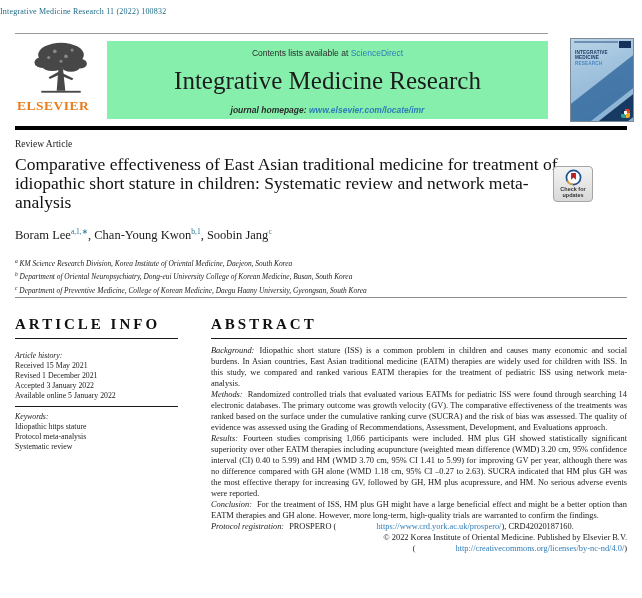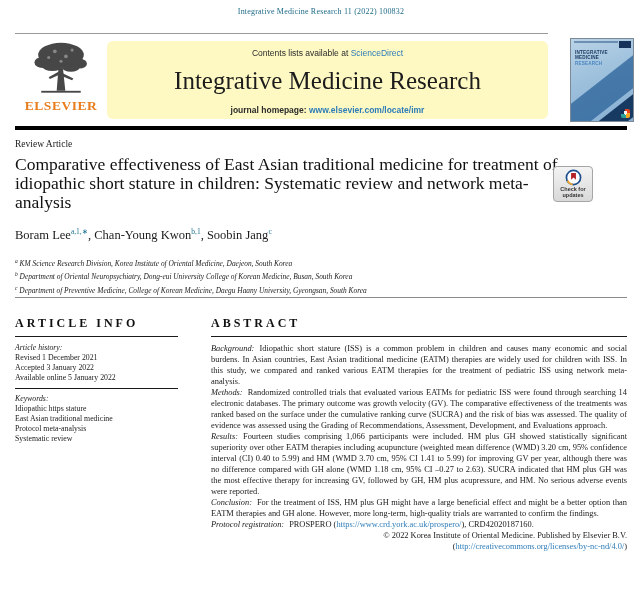--- a/index.html
+++ b/index.html
@@ -1,37 +1,37 @@
 <!DOCTYPE html>
 <html><head>
 <meta charset="utf-8">
 <style>
   * { margin:0; padding:0; box-sizing:border-box; }
   html,body { width:642px; height:598px; background:#fff; overflow:hidden; }
   body { position:relative; font-family:"Liberation Serif", serif; color:#1a1a1a; }
   a { text-decoration:none; }
 
-  .citation { position:absolute; top:7px; left:0; width:642px; text-align:center;
+  .citation { position:absolute; top:7px; left:0; width:642px; 
               font-size:8px; color:#1d6a85; letter-spacing:.2px; }
 
   
   .banner { position:absolute; left:15px; top:33px; width:612px; height:97px; }
   .banner-topline { position:absolute; left:0; top:0; width:533px; border-top:1px solid #9a9a9a; }
-  .logo-block { position:absolute; left:2px; top:6px; width:88px; text-align:center; }
+  .logo-block { position:absolute; left:2px; top:6px; width:88px; }
   .logo-tree { display:block; margin:0 auto; }
   .logo-word { font-size:13.5px; font-weight:bold; color:#e87d1e; letter-spacing:.5px;
                font-family:"Liberation Serif", serif; margin-top:1px; }
   .gray-box { position:absolute; left:92px; top:8px; width:441px; height:78px;
-              background:#fef9c3; text-align:center;border-radius:6px; }
+              background:#86efac; text-align:center; }
   .contents-line { margin-top:7px; font-family:"Liberation Sans", sans-serif;
                    font-size:8.5px; color:#2b2b2b; }
   .contents-line a, .homepage-line a { color:#2e7cb8; }
   .journal-title { margin-top:9px; font-size:25px; color:#1c1c1c; }
   .homepage-line { margin-top:10px; font-family:"Liberation Sans", sans-serif;
-                   font-size:8.5px; color:#2b2b2b; font-weight:bold; }
+                   font-size:8.5px; color:#2b2b2b; font-weight:bold;font-style:italic; }
   .cover { position:absolute; left:555px; top:5px; width:64px; height:84px;
            border:1px solid #7d8a96; background:linear-gradient(160deg,#bad3e7 0%,#9dc0dc 45%,#86afd2 100%);
            overflow:hidden; }
   .cover-topbar { position:absolute; top:2px; left:3px; width:44px; height:2px; background:#4f759c; opacity:.7; }
   .cover-topbox { position:absolute; top:2px; right:2px; width:12px; height:7px; background:#16325a; }
   .cover-title { position:absolute; top:11px; left:4px; font-family:"Liberation Sans", sans-serif;
                  font-weight:bold; font-size:4.6px; line-height:5.4px; letter-spacing:.2px;
                  color:#16365c; width:40px; }
   .cover-title .last { color:#4a86c0; }
   .cover-stripe1 { position:absolute; width:120px; height:26px; background:rgba(41,98,152,.75);
@@ -58,33 +58,33 @@
 
   .authors { position:absolute; left:15px; top:227px; font-size:12.5px; color:#1a1a1a; }
   .authors sup { font-size:7.5px; color:#1f7391; }
   .affils { position:absolute; left:15px; top:256px; font-size:7.4px; font-style:italic;
             line-height:10px; color:#222; }
   .affils sup { font-size:5.5px; }
 
   .rule-mid { position:absolute; left:15px; top:297px; width:612px; border-top:1px solid #8c8c8c; }
 
   
-  .col-header { font-size:12px; font-weight:bold; letter-spacing:3px; color:#111; }
+  .col-header { font-size:15px; font-weight:bold; letter-spacing:3px; color:#111; }
   .col-rule { border-top:1px solid #1a1a1a; margin-top:5px; }
 
   .left-col { position:absolute; left:15px; top:316px; width:163px; }
-  .left-col .content { margin-top:6px; font-size:7.8px; line-height:10px; color:#1a1a1a; }
+  .left-col .content { margin-top:12px; font-size:7.8px; line-height:10px; color:#1a1a1a; }
   .left-col .label { font-style:italic; }
   .left-col .divider { border-top:1px solid #1a1a1a; margin:5px 0 5px 0; width:163px; }
 
   .right-col { position:absolute; left:211px; top:316px; width:416px; }
   .abstract-body { margin-top:6px; font-size:8.4px; line-height:11px; color:#1a1a1a;
                    text-align:justify; }
   .sec-label { font-style:italic; margin-right:5px; }
-  .abstract-body a { color:#2e7cb8; }
+  .abstract-body a { color:#2e7cb8;padding-left:40px; }
   .copyright { text-align:right; font-size:8.4px; line-height:11px; color:#1a1a1a; }
   .copyright a { color:#2e7cb8; }
 </style>
 </head>
 <body>
 
 <div class="citation">Integrative Medicine Research 11 (2022) 100832</div>
 
 <div class="banner">
   <div class="banner-topline"></div>
@@ -169,27 +169,27 @@
   <div><sup>c</sup> <span>Department of Preventive Medicine, College of Korean Medicine, Daegu Haany University, Gyeongsan, South Korea</span></div>
 </div>
 
 <div class="rule-mid"></div>
 
 <div class="left-col">
   <div class="col-header">ARTICLE INFO</div>
   <div class="col-rule"></div>
   <div class="content">
     <div class="label">Article history:</div>
+    <div>Received 15 May 2021</div>
     <div>Revised 1 December 2021</div>
     <div>Accepted 3 January 2022</div>
     <div>Available online 5 January 2022</div>
     <div class="divider"></div>
     <div class="label">Keywords:</div>
     <div>Idiopathic https stature</div>
-    <div>East Asian traditional medicine</div>
     <div>Protocol meta-analysis</div>
     <div>Systematic review</div>
   </div>
 </div>
 
 <div class="right-col">
   <div class="col-header">ABSTRACT</div>
   <div class="col-rule"></div>
   <div class="abstract-body">
     <div><span class="sec-label">Background:</span><span>Idiopathic short stature (ISS) is a common problem in children and causes many economic and social burdens. In Asian countries, East Asian traditional medicine (EATM) therapies are widely used for children with ISS. In this study, we compared and ranked various EATM therapies for the treatment of pediatric ISS using network meta-analysis.</span></div>

